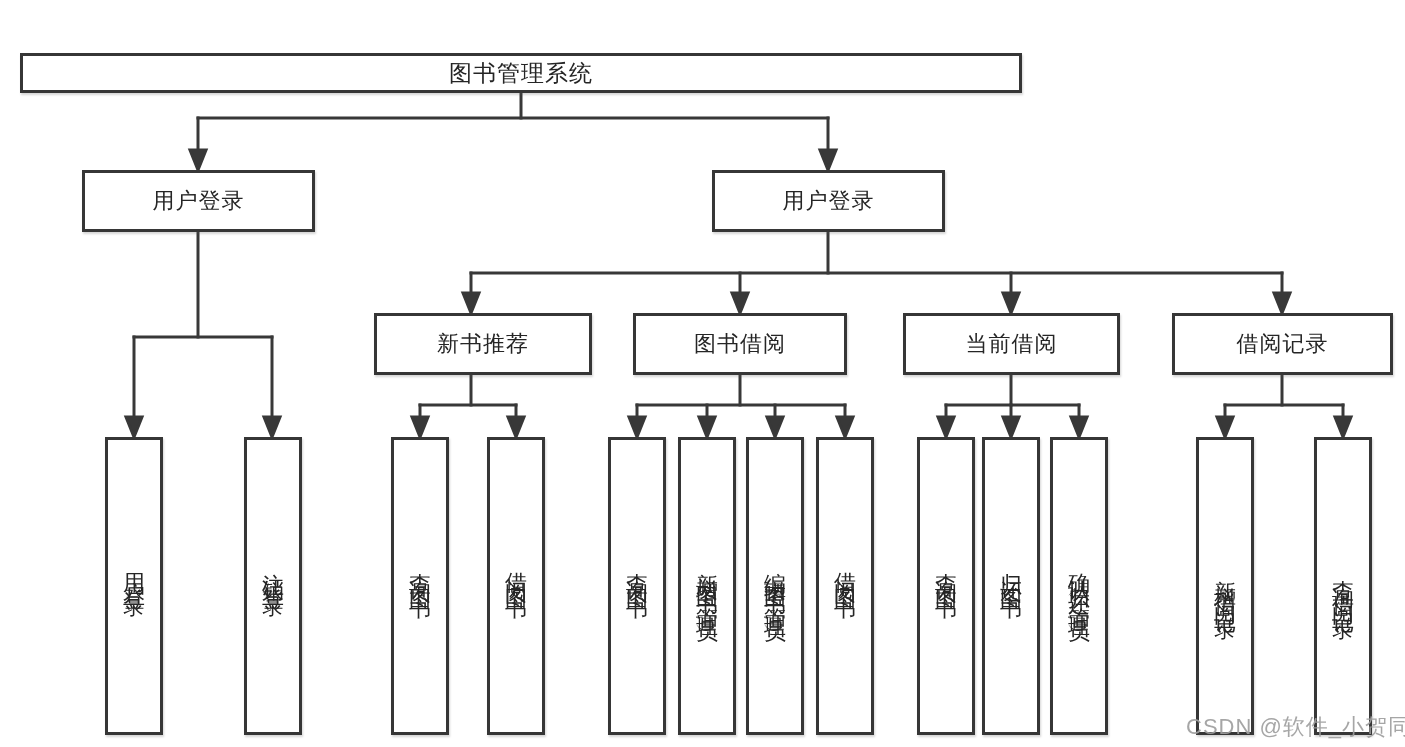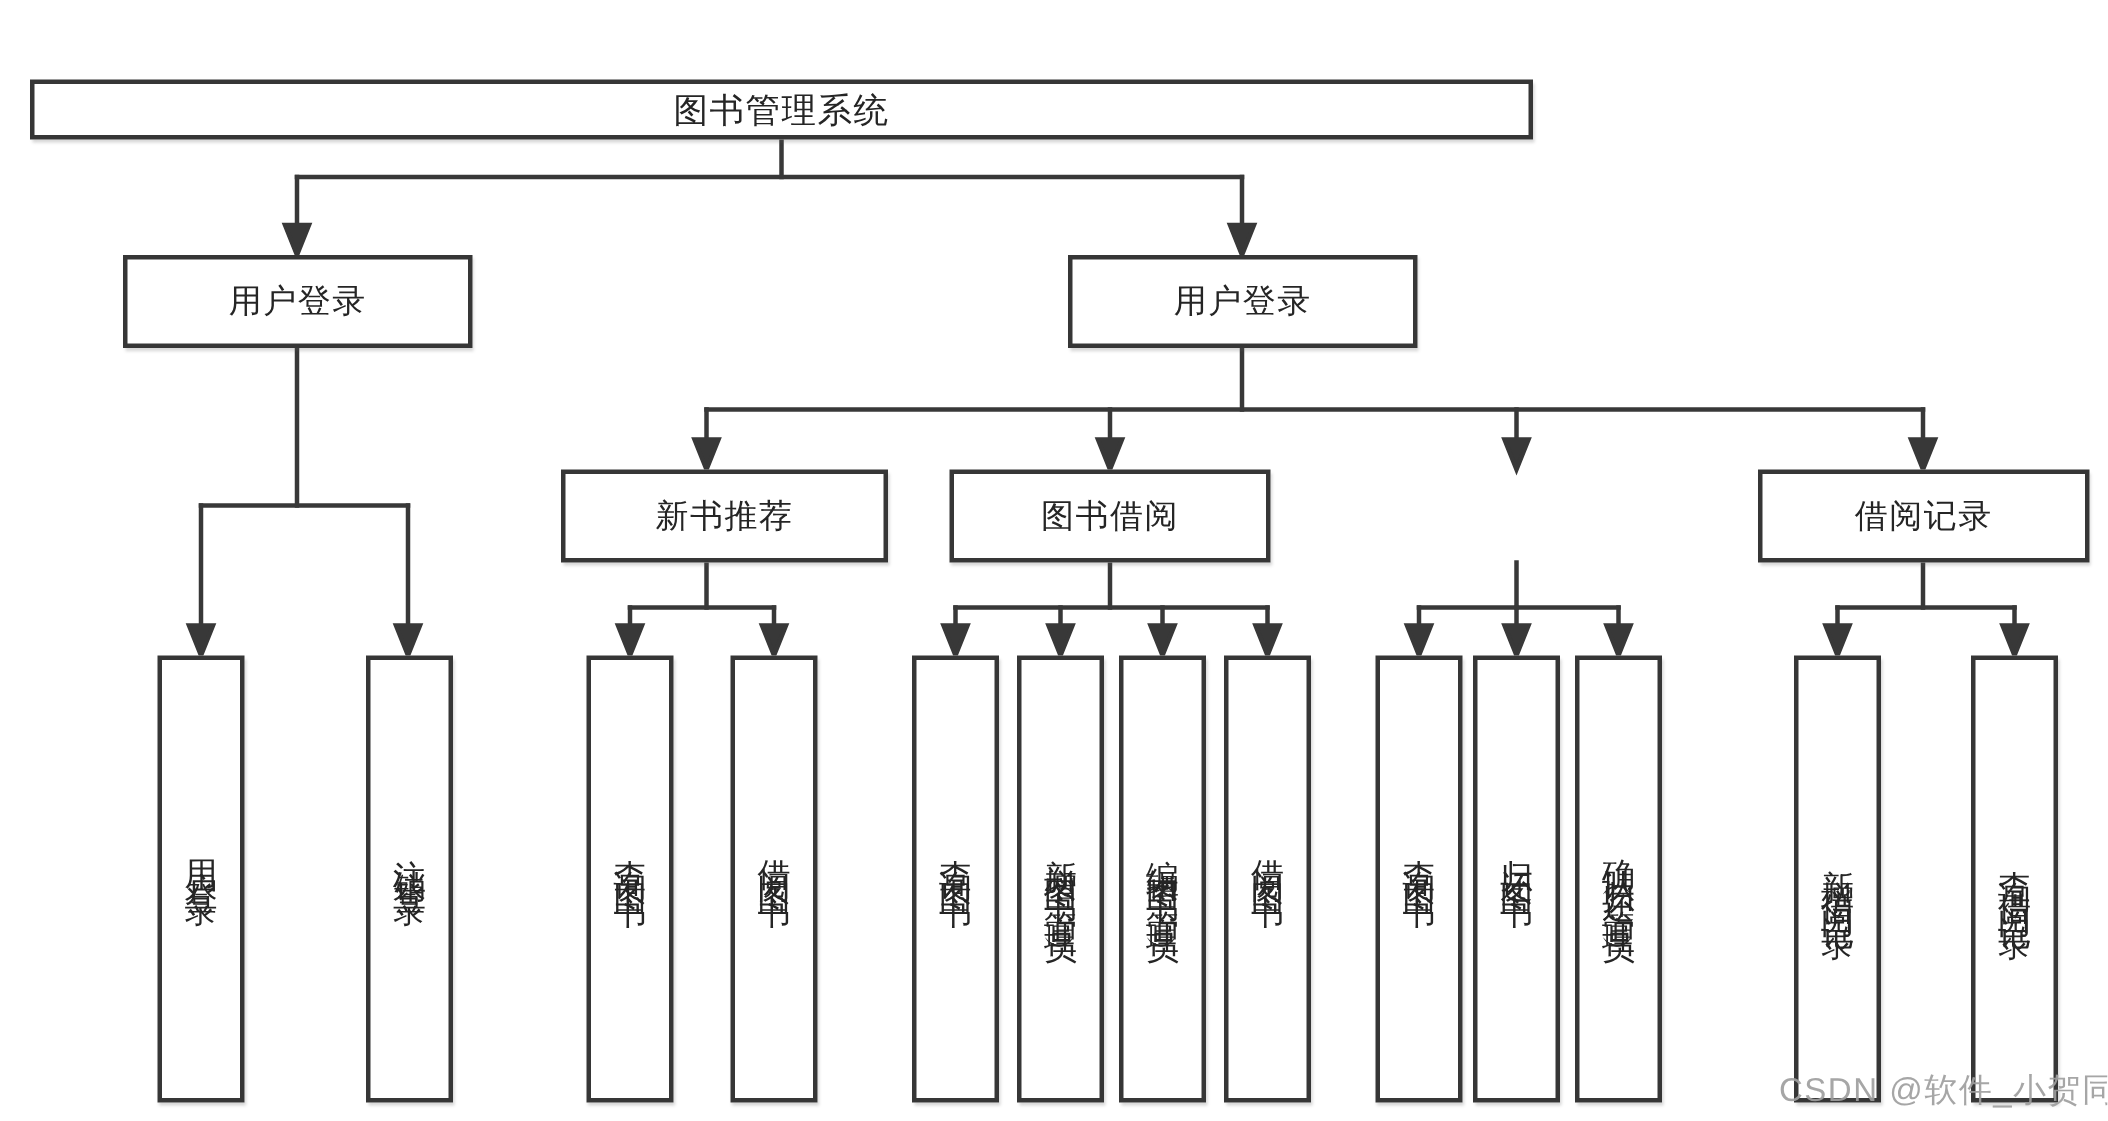--- a/index.html
+++ b/index.html
@@ -124,20 +124,21 @@
     </g>
   </svg>
 
   <div class="node hbox root">图书管理系统</div>
 
   <div class="node hbox" style="left:82px; top:170px; width:233px;">用户登录</div>
   <div class="node hbox" style="left:712px; top:170px; width:233px;">用户登录</div>
 
   <div class="node hbox" style="left:362px; top:313px; width:218px;margin-left:12px;">新书推荐</div>
   <div class="node hbox" style="left:633px; top:313px; width:214px;font-family:Liberation Serif, serif;">图书借阅</div>
+  <div class="node hbox" style="left:903px; top:313px; width:217px;">当前借阅</div>
   <div class="node hbox" style="left:1172px; top:313px; width:221px;">借阅记录</div>
 
   <div class="node vbox short" style="left:105px;">用户登录</div>
   <div class="node vbox short" style="left:244px;">注销登录</div>
 
   <div class="node vbox short" style="left:391px;">查询图书</div>
   <div class="node vbox short" style="left:487px;">借阅图书</div>
 
   <div class="node vbox short" style="left:608px;">查询图书</div>
   <div class="node vbox long" style="left:678px;">新增图书（管理员）</div>

